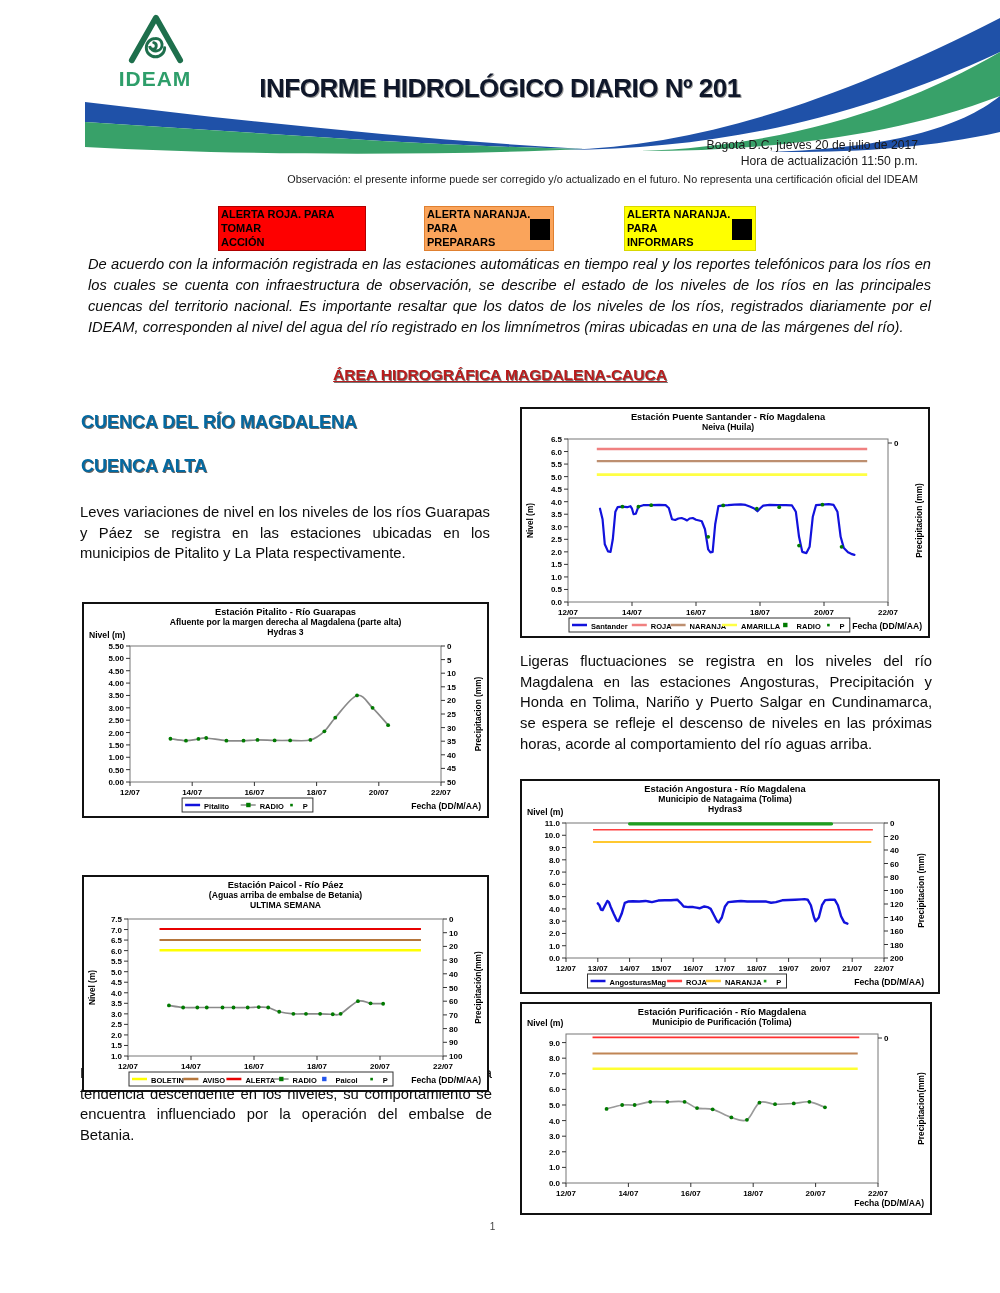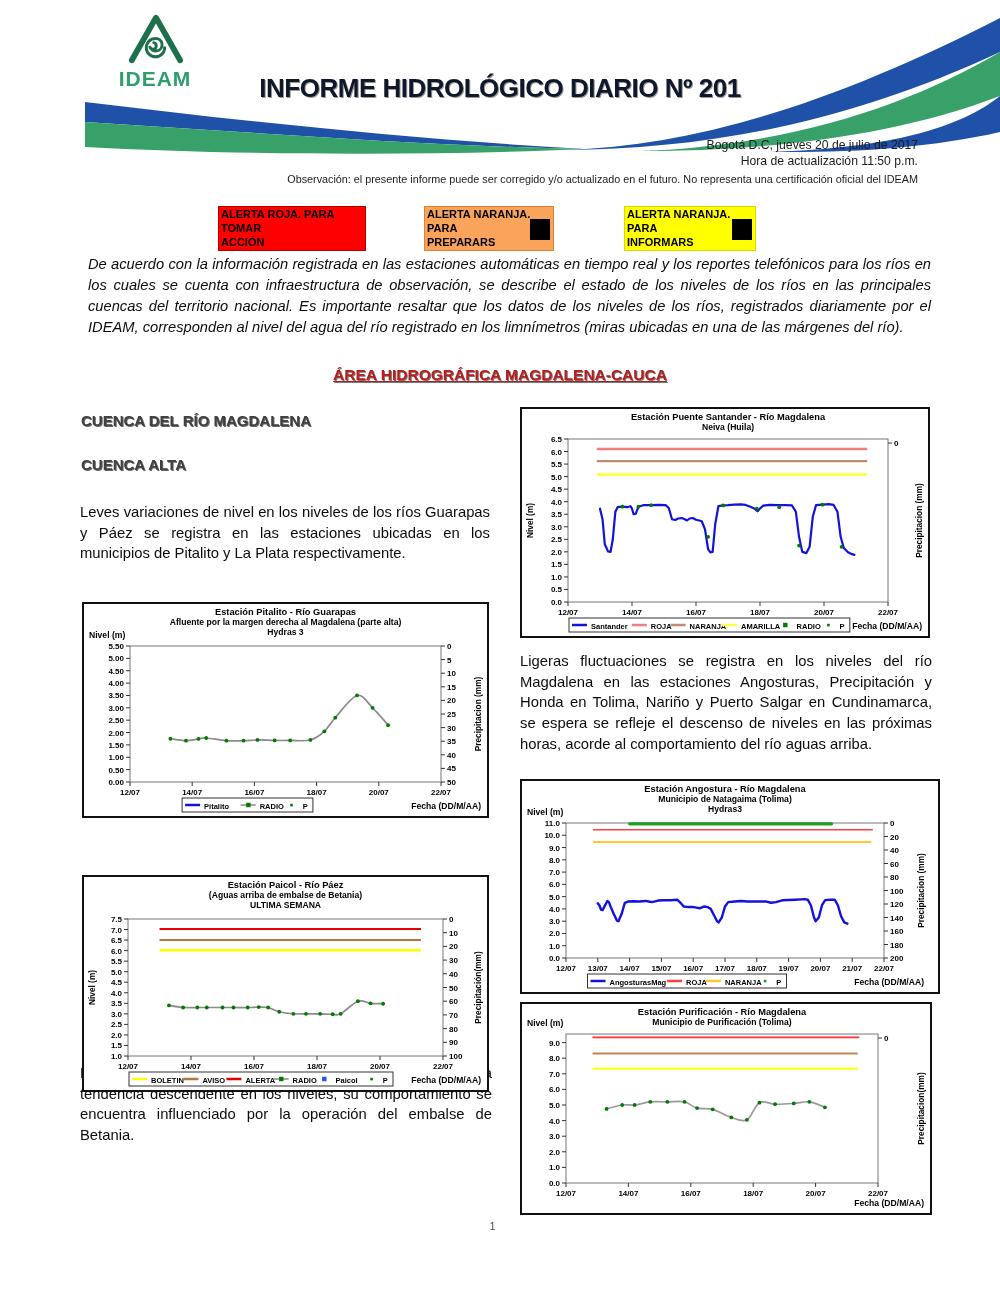--- a/index.html
+++ b/index.html
@@ -19,21 +19,21 @@
              line-height:1.25;color:#000;padding:1px 2px;box-sizing:border-box;}
   .alert-red{left:218px;width:148px;border:1px solid #B00000;}
   .alert-orange{left:424px;width:130px;border:1px solid #E08030;}
   .alert-yellow{left:624px;width:132px;border:1px solid #D8D800;}
   .redact{position:absolute;width:20px;height:21px;background:#000;right:3px;top:12px;}
   .intro{position:absolute;left:80px;top:246px;width:843px;font-style:italic;
          font-size:14.7px;line-height:1.42;text-align:justify;margin:8px;}
   .area-heading{position:absolute;left:0;top:366px;width:1000px;text-align:center;
     font-size:15.5px;font-weight:bold;color:#b91c1c;text-decoration:underline;
     text-shadow:1px 1px 0 #777;margin:0;}
-  .cuenca{position:absolute;left:81px;font-size:15px;font-weight:bold;color:#404040;
+  .cuenca{position:absolute;left:81px;font-size:18px;font-weight:bold;color:#0369a1;
           text-shadow:1px 1px 0 #666;margin:0;}
   .cuenca1{top:412px;} .cuenca2{top:456px;}
   .p{position:absolute;font-size:14.8px;line-height:1.4;text-align:justify;margin:0;}
   .p-left1{left:80px;top:502px;width:410px;}
   .p-right1{left:520px;top:651px;width:412px;}
   .p-left2{left:80px;top:1063px;width:412px;}
   .chart{position:absolute;background:#fff;border:2px solid #111;box-sizing:border-box;}
   .c1{left:520px;top:407px;width:410px;height:231px;}
   .c2{left:82px;top:602px;width:407px;height:216px;}
   .c3{left:82px;top:827px;width:407px;height:217px;margin-top:48px;}

